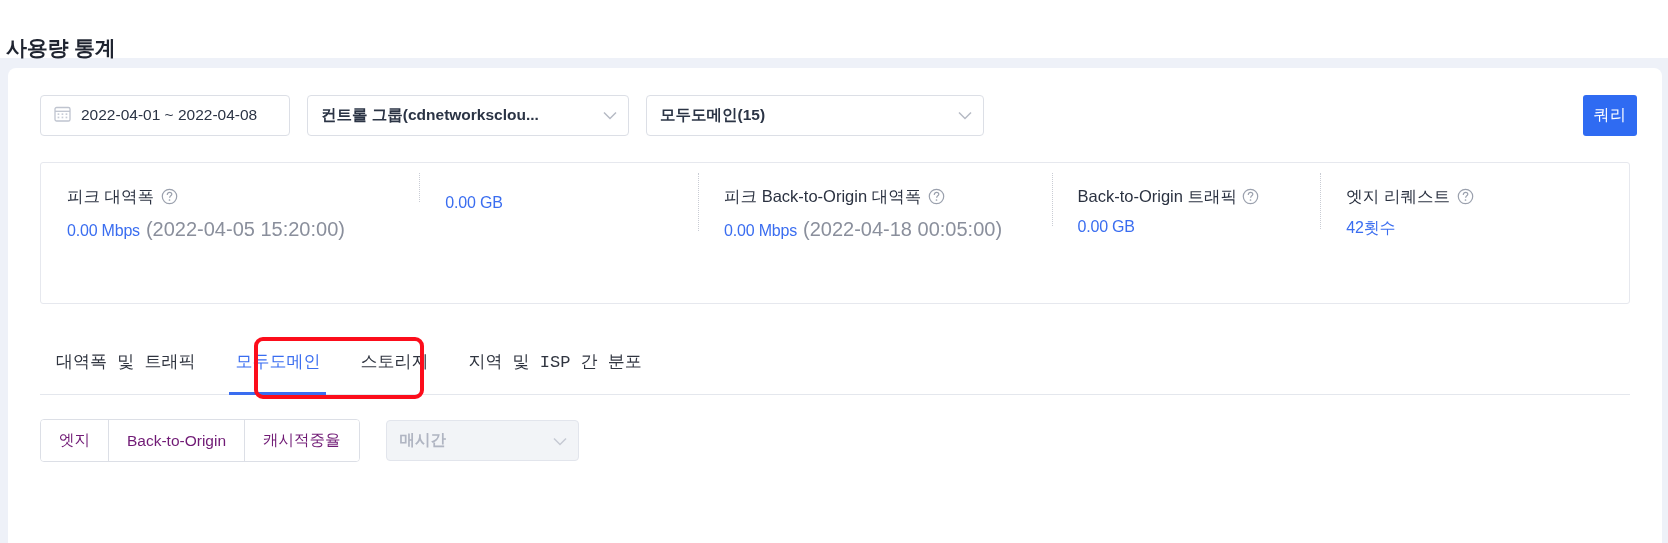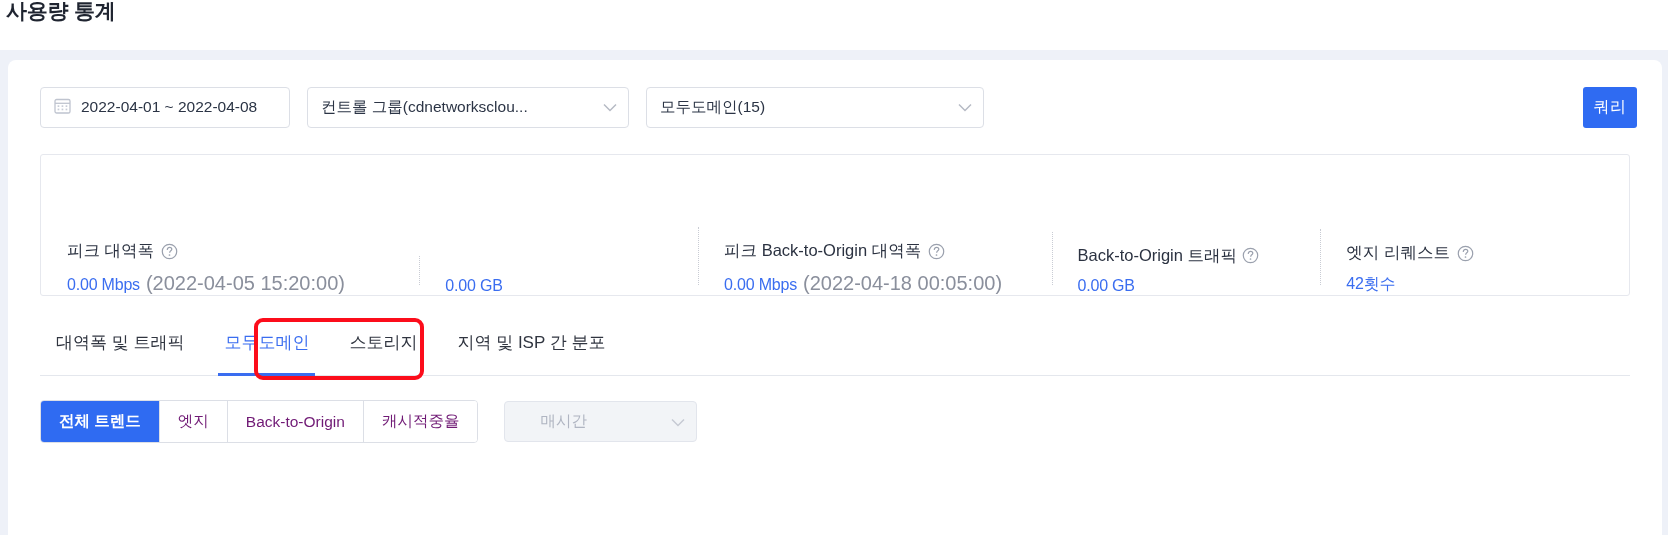--- a/index.html
+++ b/index.html
@@ -10,24 +10,24 @@
     width: 1668px;
     height: 543px;
     background: #ffffff;
     font-family: "Liberation Sans", "DejaVu Sans", sans-serif;
     color: #222b45;
     overflow: hidden;
   }
 
   
   .page-header {
-    height: 50px;
+    height: 58px;
     background: #ffffff;
     display: flex;
-    align-items: flex-start;
+    align-items: flex-end;
     padding: 0 0 0 4px;
     box-sizing: border-box;
   }
   .page-title {
     font-size: 21px;
     font-weight: bold;
     color: #1f2430;
     letter-spacing: -0.2px;
     line-height: 1;
     padding-left: 2px;
@@ -67,20 +67,21 @@
     align-items: center;
     box-sizing: border-box;
     font-size: 15.5px;
     color: #2b3445;
     padding: 0 13px;
   }
   .field-date { width: 250px; gap: 10px; }
   .field-select {
     justify-content: space-between;
     padding-right: 11px;
+    font-weight: bold;
   }
   .field-group { width: 322px; }
   .field-domain { width: 338px; }
   .field-value {
     white-space: nowrap;
     overflow: hidden;
     text-overflow: ellipsis;
   }
   .cal-icon { flex: 0 0 auto; display: block; }
   .chev { flex: 0 0 auto; display: block; margin-left: 8px; }
@@ -99,21 +100,21 @@
     margin-right: 5px;
     letter-spacing: 0.5px;
   }
 
   
   .stats-panel {
     margin: 26px 12px 0 12px;
     border: 1px solid #e6e8ee;
     border-radius: 3px;
     display: flex;
-    align-items: flex-end;
+    align-items: flex-start;
     height: 142px;
     box-sizing: border-box;
   }
   .stat-cell {
     padding: 22px 0 0 26px;
     box-sizing: border-box;
     position: relative;
   }
   .stat-cell + .stat-cell::before {
     content: "";
@@ -161,24 +162,25 @@
   }
   .help-icon {
     display: inline-block;
     width: 17px;
     height: 17px;
     vertical-align: -3px;
   }
 
   
   .tabs-wrap {
-    margin: 29px 12px 0 12px;
+    margin: 40px 12px 0 12px;
     position: relative;
     border-bottom: 1px solid #e4e7ed;
     height: 50px;
+    font-family: Liberation Mono, monospace;
   }
   .tabs {
     display: flex;
     align-items: flex-start;
     gap: 0;
     height: 100%;
   }
   .tab {
     font-size: 17px;
     color: #303540;
@@ -246,21 +248,21 @@
     font-weight: bold;
   }
   .field-disabled {
     width: 193px;
     height: 41px;
     background: #f2f4f7;
     border: 1px solid #e2e5ec;
     color: #b3b8c4;
     cursor: not-allowed;
   }
-  .field-disabled .field-value { color: #b0b5c2; margin-left: 22px; }
+  .field-disabled .field-value { color: #b0b5c2; }
 </style>
 </head>
 <body>
 
 <div class="page-header">
   <div class="page-title">사용량 통계</div>
 </div>
 
 <div class="page-body">
   <div class="content-card">
@@ -390,21 +392,20 @@
         <div class="tab">대역폭 및 트래픽</div>
         <div class="tab active">모두도메인</div>
         <div class="tab">스토리지</div>
         <div class="tab">지역 및 ISP 간 분포</div>
       </div>
       <div class="annot-box"></div>
     </div>
 
     <div class="subtab-row">
       <div class="seg-group">
-        <div class="seg active">전체 트렌드</div>
         <div class="seg">엣지</div>
         <div class="seg">Back-to-Origin</div>
         <div class="seg">캐시적중율</div>
       </div>
 
       <div class="field field-select field-disabled">
         <span class="field-value">매시간</span>
         <span class="chev">
           <svg width="14" height="9" viewBox="0 0 14 9">
             <polyline points="1,1.5 7,7.5 13,1.5" fill="none" stroke="#c6cad3" stroke-width="1.5"></polyline>

